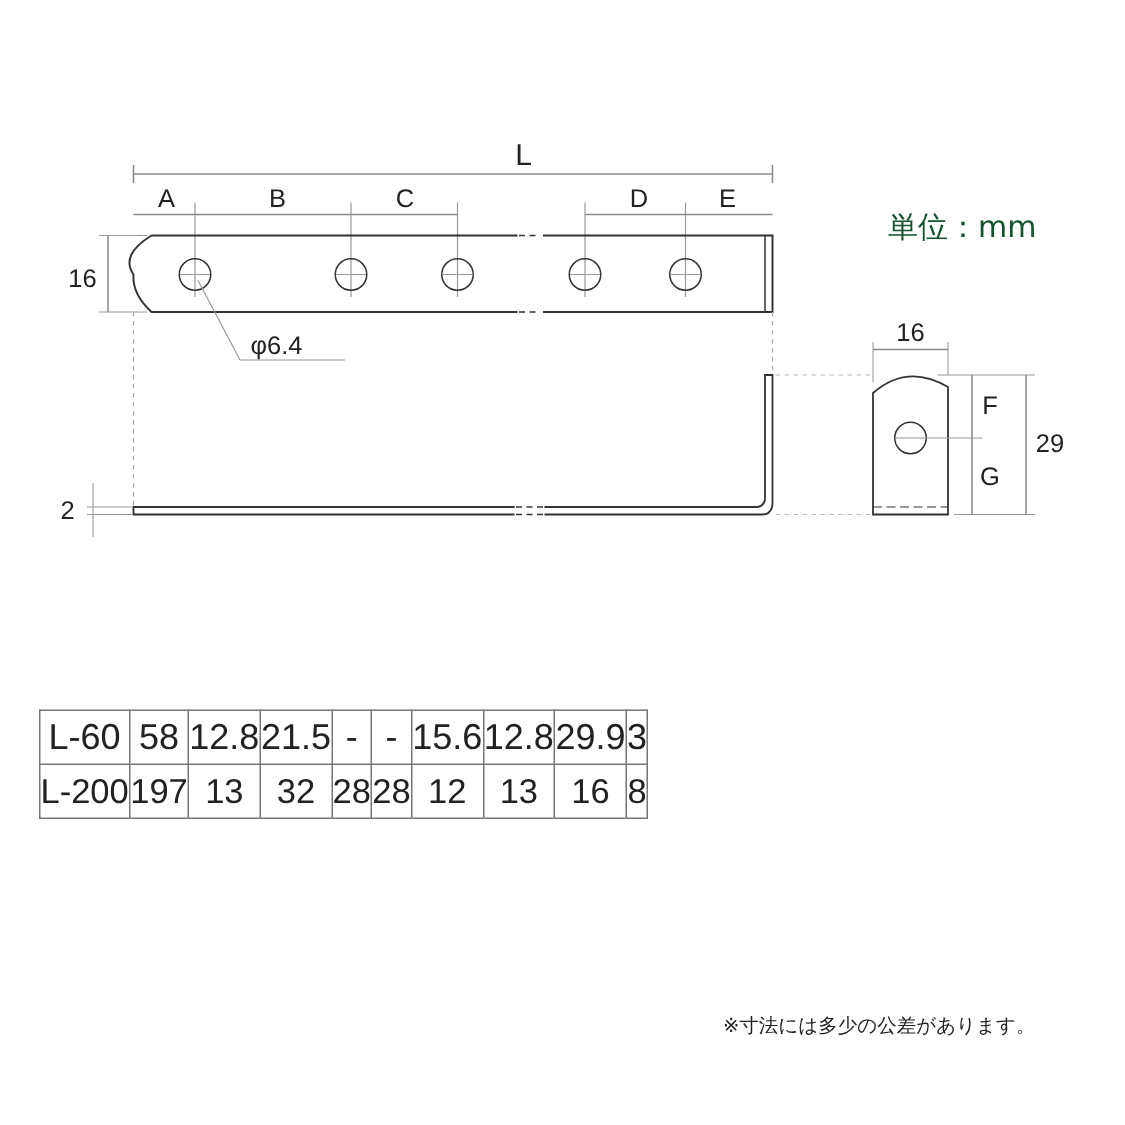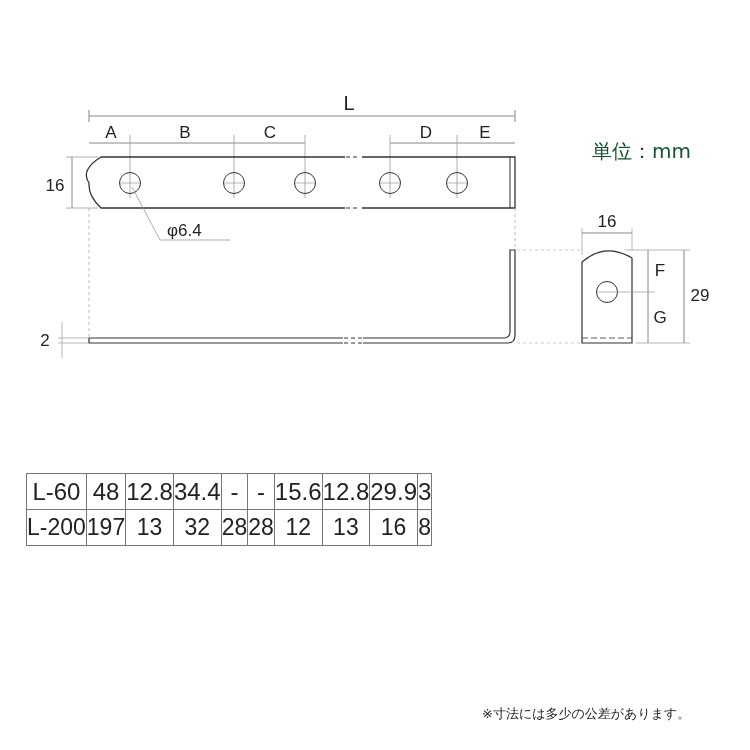--- a/index.html
+++ b/index.html
@@ -7,21 +7,21 @@
          font-family:"Liberation Sans", "DejaVu Sans", sans-serif; color:#222; }
   svg.drawing { position:absolute; left:0; top:0; }
   svg text { font-family:"Liberation Sans", "DejaVu Sans", sans-serif; fill:#222; }
   .unit { position:absolute; left:592px; top:138px; font-size:20px; color:#14532d;
           font-family:"DejaVu Sans", sans-serif; }
   table.spec { position:absolute; left:26px; top:473px; border-collapse:collapse; }
   table.spec td { border:1px solid #777; height:35px; text-align:center;
                   font-size:23px; color:#222; padding:0; }
   table.spec tr:first-child td { font-size:24px; }
   .note { position:absolute; left:482px; top:675px; font-size:13px; color:#222;
-          font-family:"DejaVu Sans", sans-serif;margin-top:30px; }
+          font-family:"DejaVu Sans", sans-serif; }
 </style>
 </head>
 <body>
 
 <svg class="drawing" width="750" height="460" viewBox="0 0 750 460">
 
   <g>
 
     <line x1="89" y1="116" x2="515" y2="116" stroke="#888" stroke-width="1"></line>
     <line x1="89" y1="110" x2="89" y2="122" stroke="#888" stroke-width="1"></line>
@@ -121,23 +121,23 @@
     <text x="700" y="301" font-size="17" text-anchor="middle">29</text>
   </g>
 </svg>
 
 <div class="unit">単位：mm</div>
 
 <table class="spec">
   <tbody>
   <tr>
     <td>L-60</td>
-    <td>48</td>
+    <td>58</td>
     <td>12.8</td>
-    <td>34.4</td>
+    <td>21.5</td>
     <td>-</td>
     <td>-</td>
     <td>15.6</td>
     <td>12.8</td>
     <td>29.9</td>
     <td>3</td>
   </tr>
   <tr>
     <td>L-200</td>
     <td>197</td>

